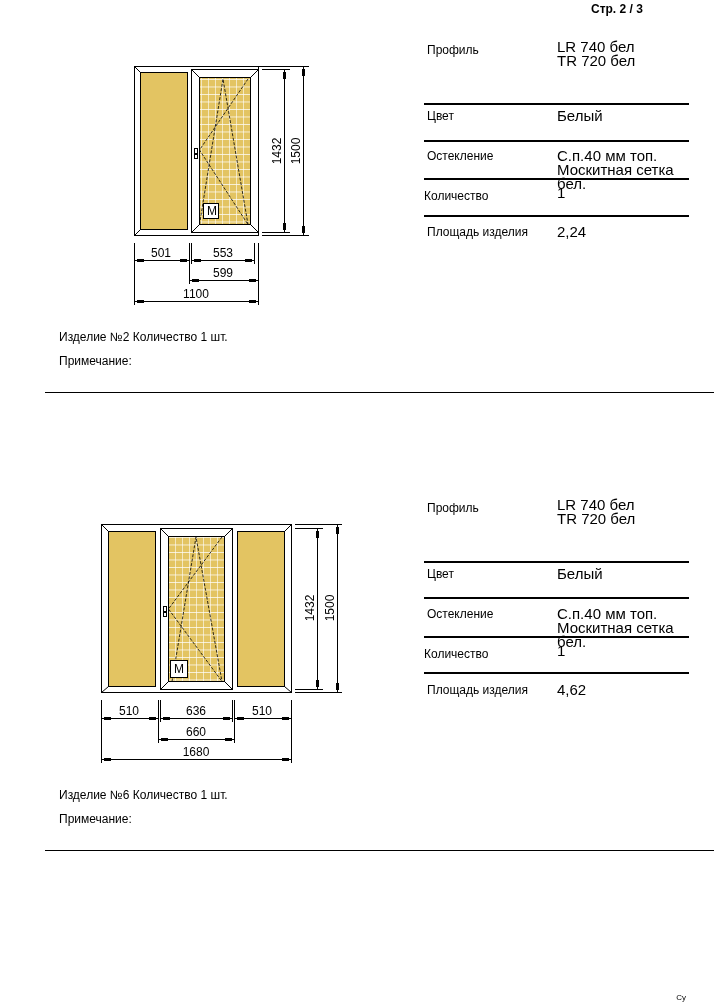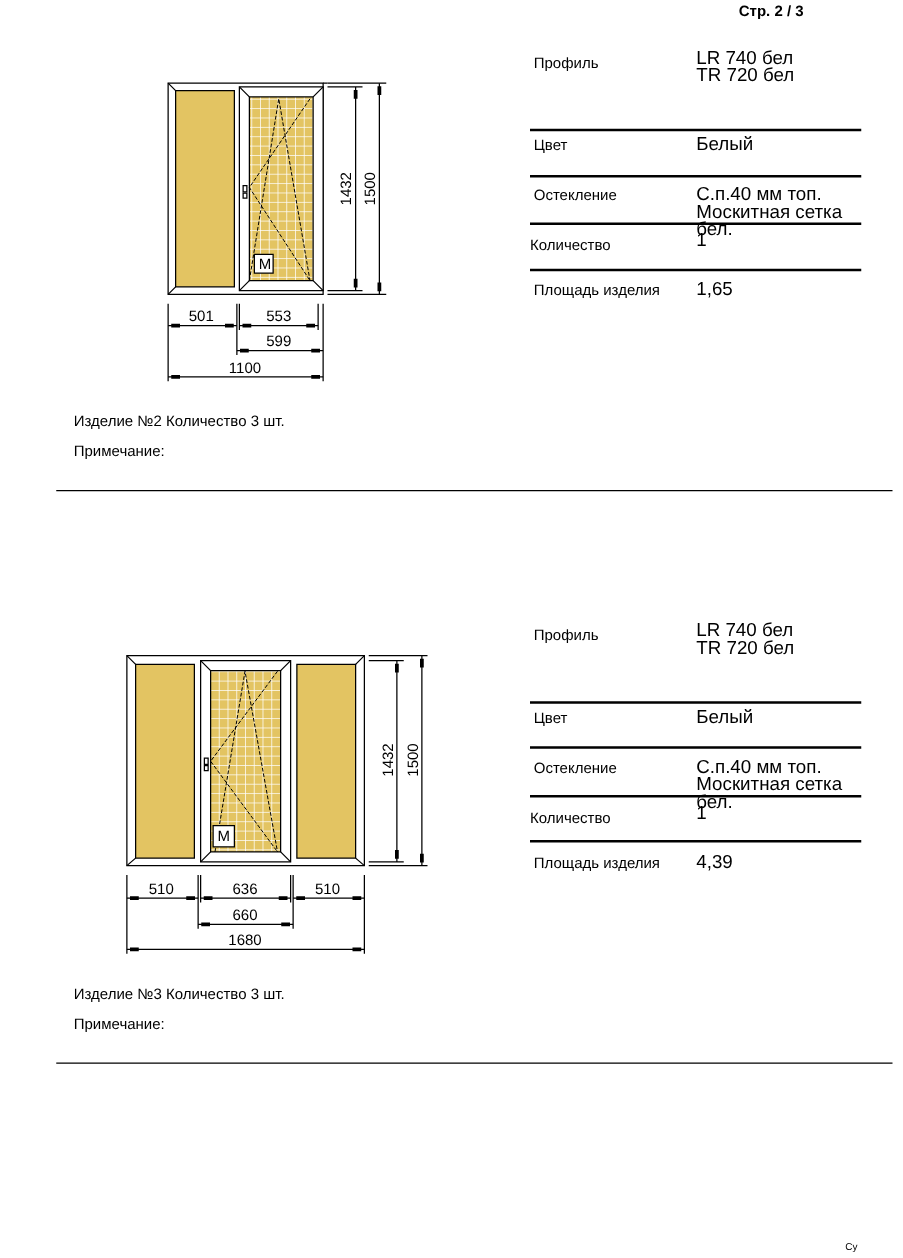--- a/index.html
+++ b/index.html
@@ -199,25 +199,25 @@
     <span class="val" style="top:15px;">Москитная сетка бел.</span>
   </div>
   <div class="rule" style="top:138px;"></div>
   <div class="row" style="top:146px;">
     <span class="lbl" style="left:0; top:3px;">Количество</span>
     <span class="val" style="top:0;">1</span>
   </div>
   <div class="rule" style="top:175px;"></div>
   <div class="row" style="top:184px;">
     <span class="lbl" style="top:1px;">Площадь изделия</span>
-    <span class="val" style="top:1px;">1,65</span>
+    <span class="val" style="top:1px;">2,24</span>
   </div>
 </div>
 
-<div class="abs item-line" style="top:330px;">Изделие №2  Количество  3 шт.</div>
+<div class="abs item-line" style="top:330px;">Изделие №2  Количество  1 шт.</div>
 <div class="abs item-line" style="top:354px;">Примечание:</div>
 <div class="sep" style="top:392px;"></div>
 
 <div class="spec" style="top:498px;">
   <div class="row" style="top:0;">
     <span class="lbl" style="top:3px;">Профиль</span>
     <span class="val" style="top:0;">LR 740 бел</span>
     <span class="val" style="top:14px;">TR 720 бел</span>
   </div>
   <div class="rule" style="top:63px;"></div>
@@ -232,21 +232,21 @@
     <span class="val" style="top:15px;">Москитная сетка бел.</span>
   </div>
   <div class="rule" style="top:138px;"></div>
   <div class="row" style="top:146px;">
     <span class="lbl" style="left:0; top:3px;">Количество</span>
     <span class="val" style="top:0;">1</span>
   </div>
   <div class="rule" style="top:174px;"></div>
   <div class="row" style="top:184px;">
     <span class="lbl" style="top:1px;">Площадь изделия</span>
-    <span class="val" style="top:1px;">4,39</span>
+    <span class="val" style="top:1px;">4,62</span>
   </div>
 </div>
 
-<div class="abs item-line" style="top:788px;">Изделие №3  Количество  3 шт.</div>
+<div class="abs item-line" style="top:788px;">Изделие №6  Количество  1 шт.</div>
 <div class="abs item-line" style="top:812px;">Примечание:</div>
 <div class="sep" style="top:850px;"></div>
 
 <div class="abs corner">Cy</div>
 
 </body></html>

